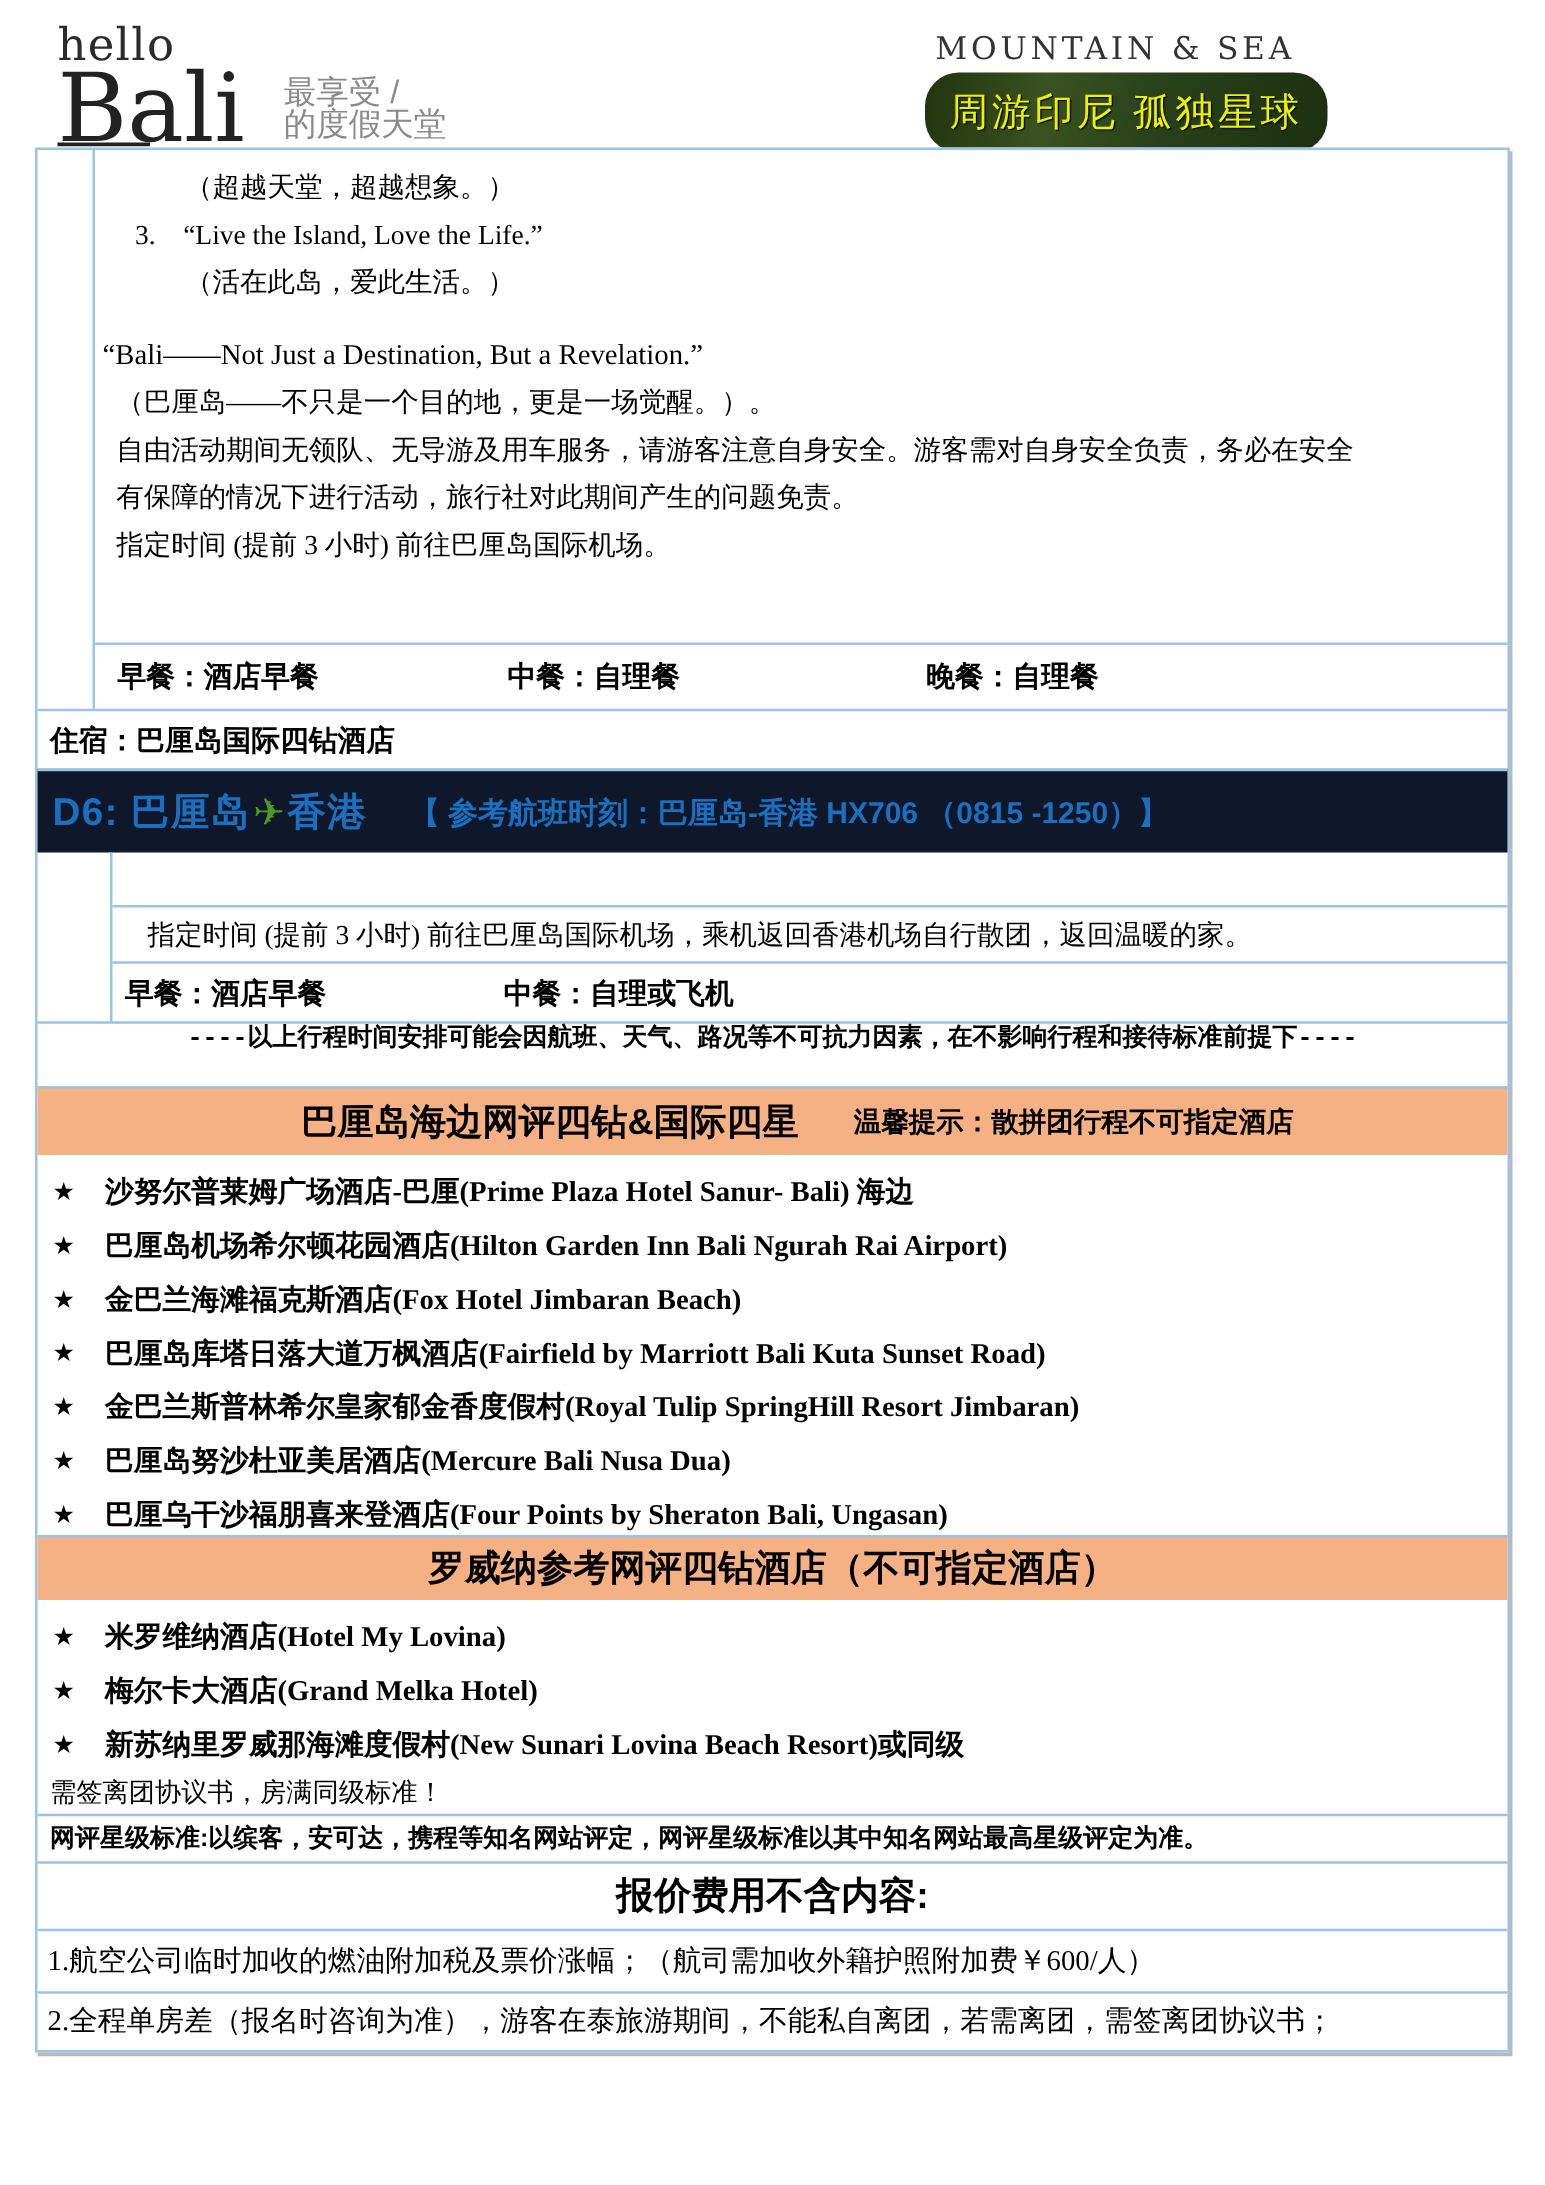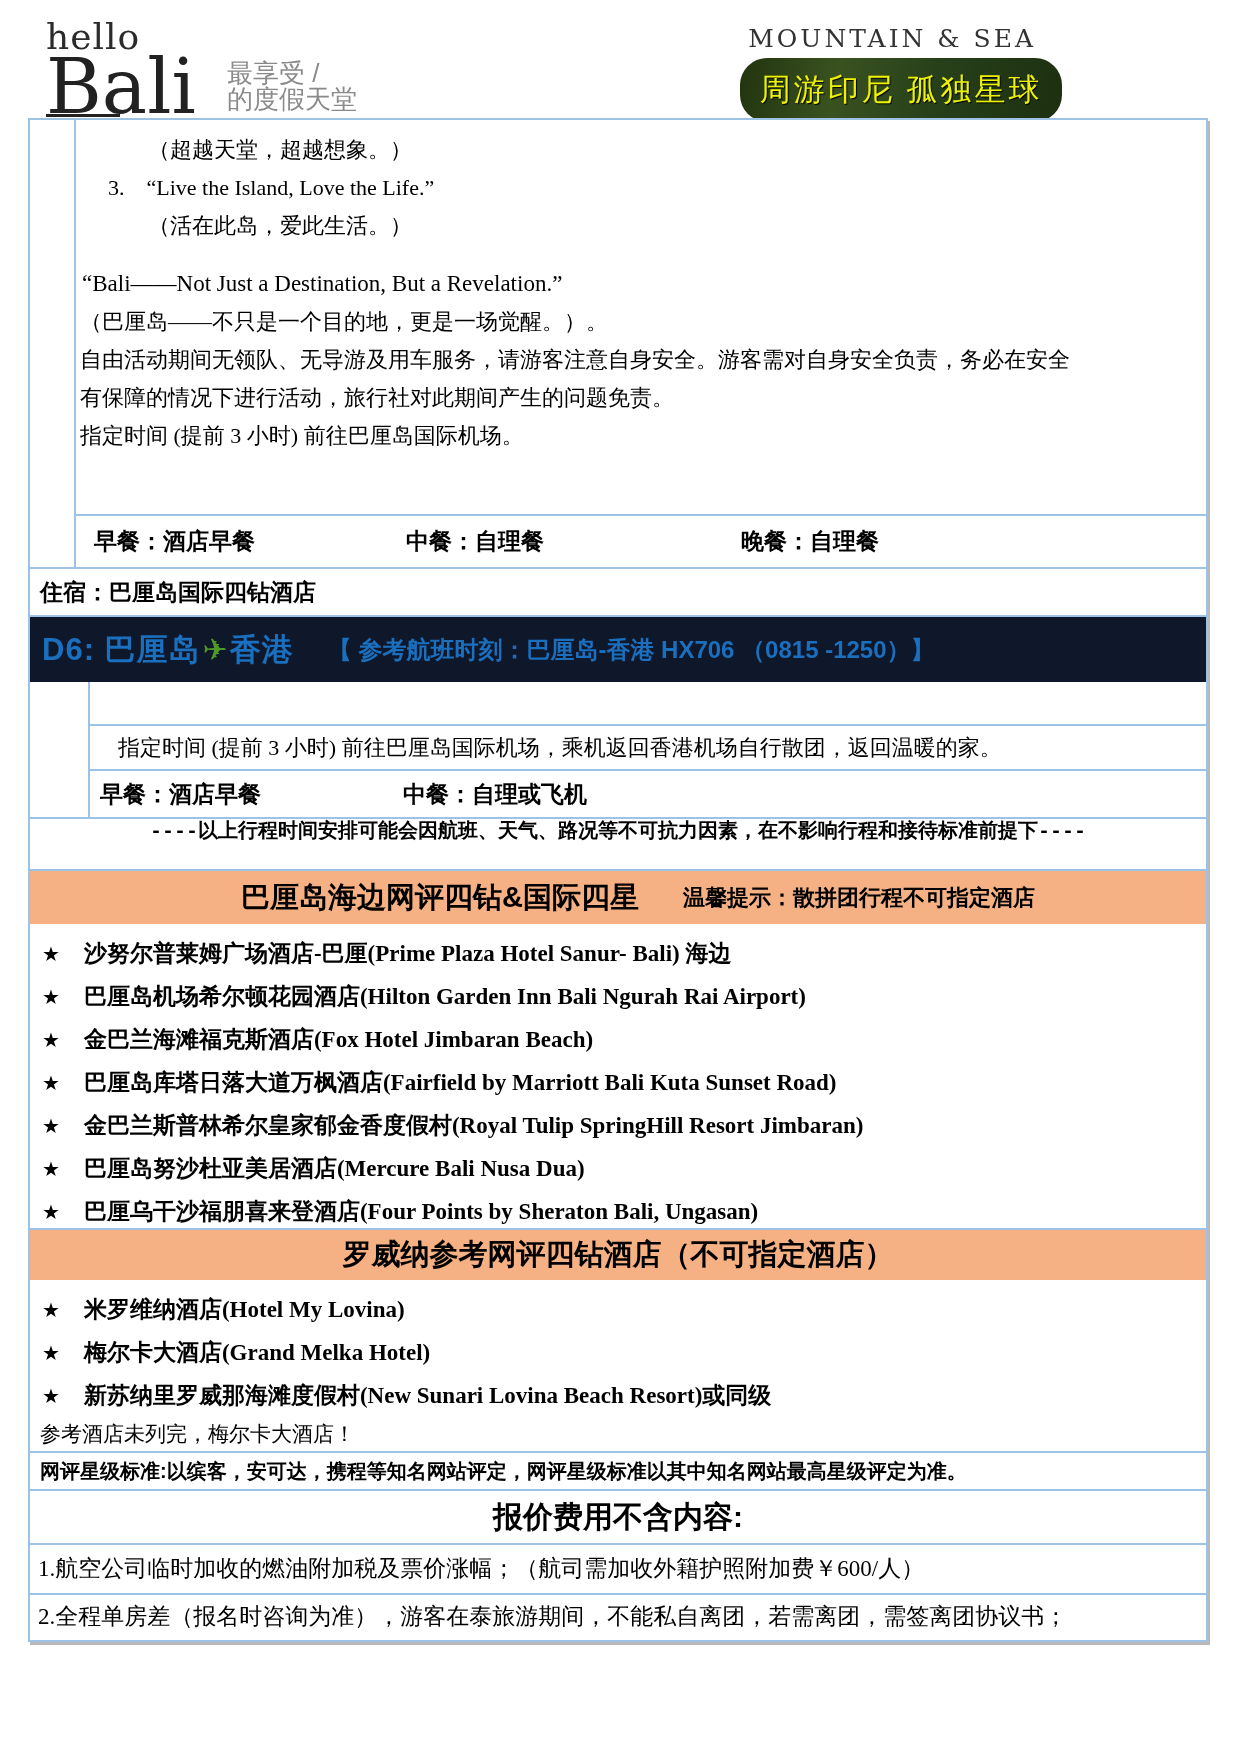--- a/index.html
+++ b/index.html
@@ -35,21 +35,21 @@
   
   .top-section { display:flex; height:447px; }
   .left-col { width:46px; border-right:2px solid #9CC2E5; }
   .left-col-2 { width:60px; border-right:2px solid #9CC2E5; }
   .top-right { flex:1; display:flex; flex-direction:column; }
   .intro { height:394px; padding-top:11px; font-size:22px; }
   .intro .line { line-height:38px; }
   .ind-a { margin-left:72px; }
   .ind-b { margin-left:32px; display:flex; gap:22px; }
   .quote-en { margin-left:6px; margin-top:20px; font-size:23px; }
-  .body-ln { margin-left:4px; }
+  .body-ln { margin-left:17px; }
   .meal-row { height:53px; display:flex; align-items:center; font-size:23px; }
   .meal-row .m1 { margin-left:18px; width:312px; }
   .meal-row .m2 { width:335px; }
 
   
   .lodging-row { height:48px; line-height:46px; padding-left:10px; font-size:23px; }
 
   
   .d6-banner { height:67px; background:#0f172a; display:flex; align-items:center; padding-left:12px; }
   .d6-title { font-size:31px; color:#1A6FBE; letter-spacing:1px; }
@@ -207,21 +207,21 @@
       <span class="name">米罗维纳酒店(Hotel My Lovina)</span>
     </div>
     <div class="hotel-item">
       <span class="star">★</span>
       <span class="name">梅尔卡大酒店(Grand Melka Hotel)</span>
     </div>
     <div class="hotel-item">
       <span class="star">★</span>
       <span class="name">新苏纳里罗威那海滩度假村(New Sunari Lovina Beach Resort)或同级</span>
     </div>
-    <div class="list-note">参考酒店未列完，梅尔卡大酒店！</div>
+    <div class="list-note">需签离团协议书，房满同级标准！</div>
   </div>
 
   <div class="rating-row row bt">网评星级标准:以缤客，安可达，携程等知名网站评定，网评星级标准以其中知名网站最高星级评定为准。</div>
 
   <div class="price-title-row row bt hei">报价费用不含内容:</div>
 
   <div class="excl-row-1 row bt">1.航空公司临时加收的燃油附加税及票价涨幅；（航司需加收外籍护照附加费￥600/人）</div>
   <div class="excl-row-2 row bt">2.全程单房差（报名时咨询为准），游客在泰旅游期间，不能私自离团，若需离团，需签离团协议书；</div>
 
 </div>

